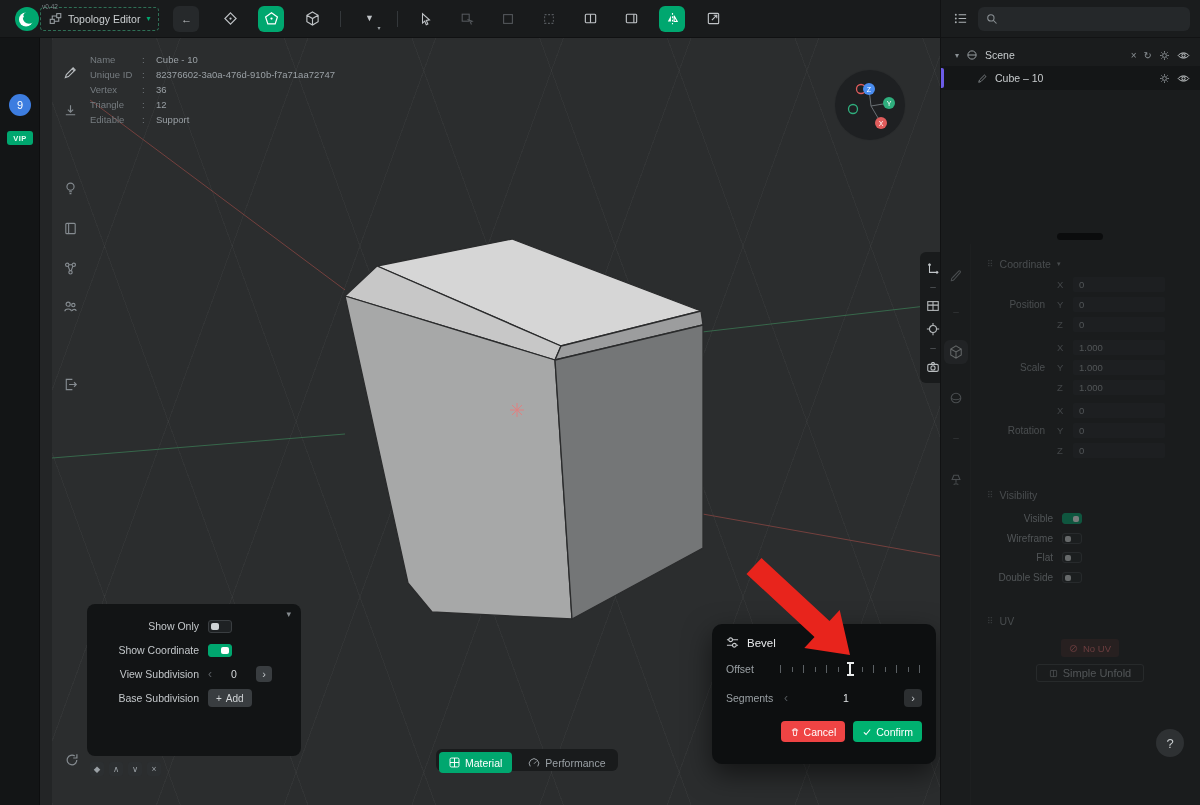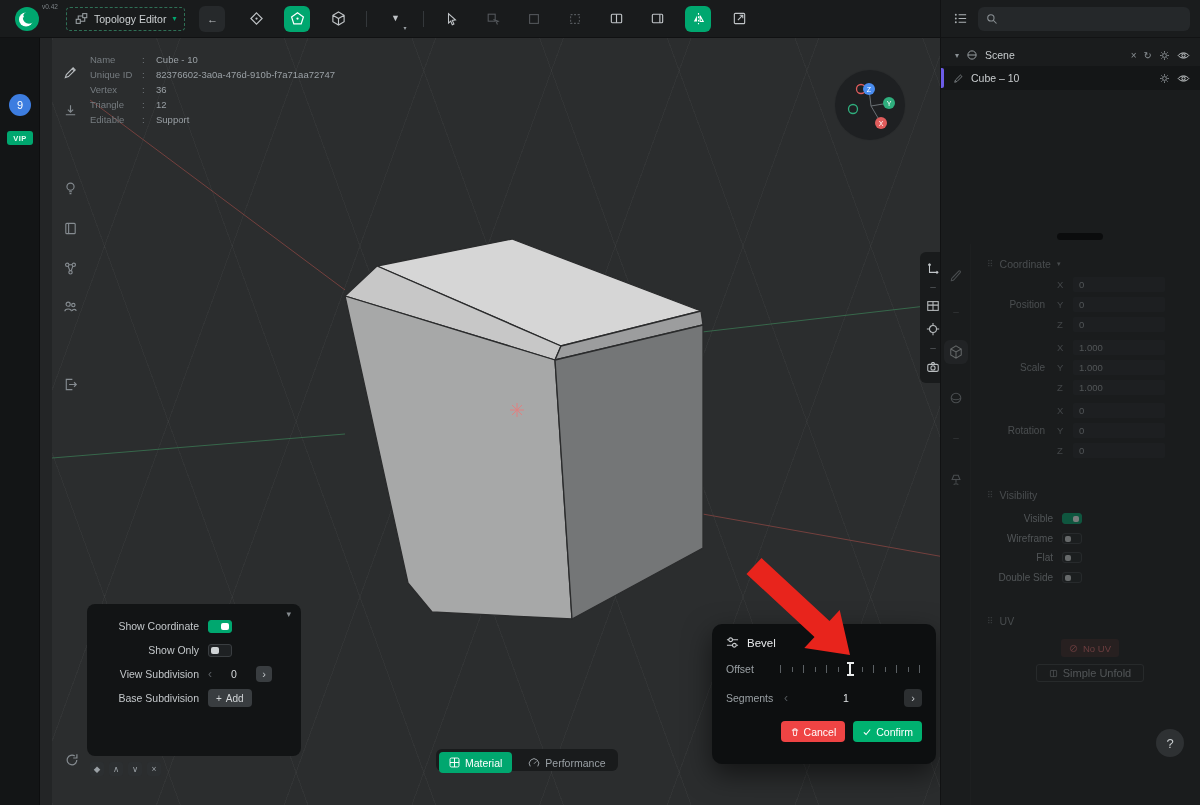--- a/index.html
+++ b/index.html
@@ -5,21 +5,21 @@
   *{margin:0;padding:0;box-sizing:border-box;font-family:"Liberation Sans","DejaVu Sans",sans-serif;}
   html,body{width:1200px;height:805px;overflow:hidden;background:#232526;}
   body{position:relative;font-size:11px;color:#c6cacc;}
   button{background:none;border:none;color:inherit;font:inherit;cursor:pointer;}
   svg{display:block;}
 
   
   #topbar{position:absolute;left:0;top:0;width:940px;height:38px;background:#191b1c;border-bottom:1px solid #101112;display:flex;align-items:center;z-index:6;}
   .logo{margin-left:14px;width:26px;height:26px;}
   .version{position:absolute;left:42px;top:3px;font-size:6.5px;color:#7c8286;}
-  .mode-dd{margin-left:26px;height:24px;padding:0 8px;border:1px dashed #2e6f55;border-radius:4px;display:flex;align-items:center;gap:6px;color:#ccd0d2;font-size:10.5px;}
+  .mode-dd{height:24px;padding:0 8px;border:1px dashed #2e6f55;border-radius:4px;display:flex;align-items:center;gap:6px;color:#ccd0d2;font-size:10.5px;}
   .mode-dd .chev{color:#00a76f;font-size:8px;}
   .tb-btn{width:26px;height:26px;border-radius:6px;display:flex;align-items:center;justify-content:center;color:#c0c4c7;position:relative;}
   .tb-btn.back{margin-left:14px;background:#26292b;}
   .tools{display:flex;align-items:center;gap:15px;margin-left:18px;}
   .tb-btn.active{background:#00a76f;color:#fff;}
   .tb-btn.dim{color:#55595d;}
   .tools .sep{width:1px;height:16px;background:#34383b;}
   .tri{font-size:9px;line-height:1;}
   .mini-chev{position:absolute;right:2px;bottom:1px;font-size:6px;color:#9aa0a4;}
 
@@ -97,21 +97,21 @@
   .search{flex:1;height:24px;background:#25282a;border-radius:6px;display:flex;align-items:center;gap:6px;padding:0 8px;}
   .search input{flex:1;background:transparent;border:none;outline:none;color:#c6cacc;font-size:11px;min-width:0;}
   .tree-row{display:flex;align-items:center;gap:7px;padding:0 10px 0 14px;height:22px;font-size:10.5px;color:#c8ccce;position:relative;}
   .tree-row.root{margin-top:6px;}
   .tree-row.selected{height:24px;background:#141617;}
   .t-accent{position:absolute;left:0;top:2px;bottom:2px;width:3px;background:#6c5ce7;border-radius:0 2px 2px 0;}
   .t-chev{color:#8a9094;font-size:8px;}
   .t-spacer{flex:1;}
   .ti{color:#8a9094;font-size:10px;display:flex;align-items:center;}
   .ti.bright{color:#c9cdcf;}
-  .tree-row.selected{padding-left:12px;}
+  .tree-row.selected{padding-left:36px;}
   .drag-pill{position:absolute;left:116px;top:233px;width:46px;height:7px;background:#0b0c0d;border-radius:4px;}
 
   .props{position:absolute;left:0;top:244px;right:0;bottom:0;display:flex;opacity:.42;}
   .tabstrip{width:30px;position:relative;border-right:1px solid rgba(255,255,255,.04);flex:none;}
   .tabstrip button{position:absolute;left:3px;width:24px;height:24px;border-radius:6px;display:flex;align-items:center;justify-content:center;color:#8a9094;}
   .tabstrip button.active{background:#2b2e30;color:#c8ccce;}
   .tabstrip .tdash{position:absolute;left:0;width:30px;text-align:center;color:#565b5e;font-size:10px;}
   .pcontent{flex:1;padding:14px 10px 0 16px;}
   .sect-head{display:flex;align-items:center;gap:6px;color:#878d91;font-size:10.5px;}
   .dots{font-size:9px;color:#5a5f63;}
@@ -383,29 +383,29 @@
           <rect x="2" y="5" width="12" height="8" rx="1.5"></rect>
           <circle cx="8" cy="9" r="2.4"></circle>
           <path d="M6 5 L7 3 H9 L10 5"></path>
         </svg>
       </button>
   </div>
 
   <div class="settings-panel">
     <span class="sp-chevron">▾</span>
     <div class="sp-row">
+      <span class="sp-label">Show Only</span>
+      <span class="sp-ctrl">
+          <span class="toggle"></span>
+        </span>
+    </div>
+    <div class="sp-row">
       <span class="sp-label">Show Coordinate</span>
       <span class="sp-ctrl">
           <span class="toggle on"></span>
-        </span>
-    </div>
-    <div class="sp-row">
-      <span class="sp-label">Show Only</span>
-      <span class="sp-ctrl">
-          <span class="toggle"></span>
         </span>
     </div>
     <div class="sp-row">
       <span class="sp-label">View Subdivision</span>
       <span class="sp-ctrl stepper">
         <button class="st-prev">‹</button>
         <span class="st-val">0</span>
         <button class="st-next">›</button>
       </span>
     </div>

